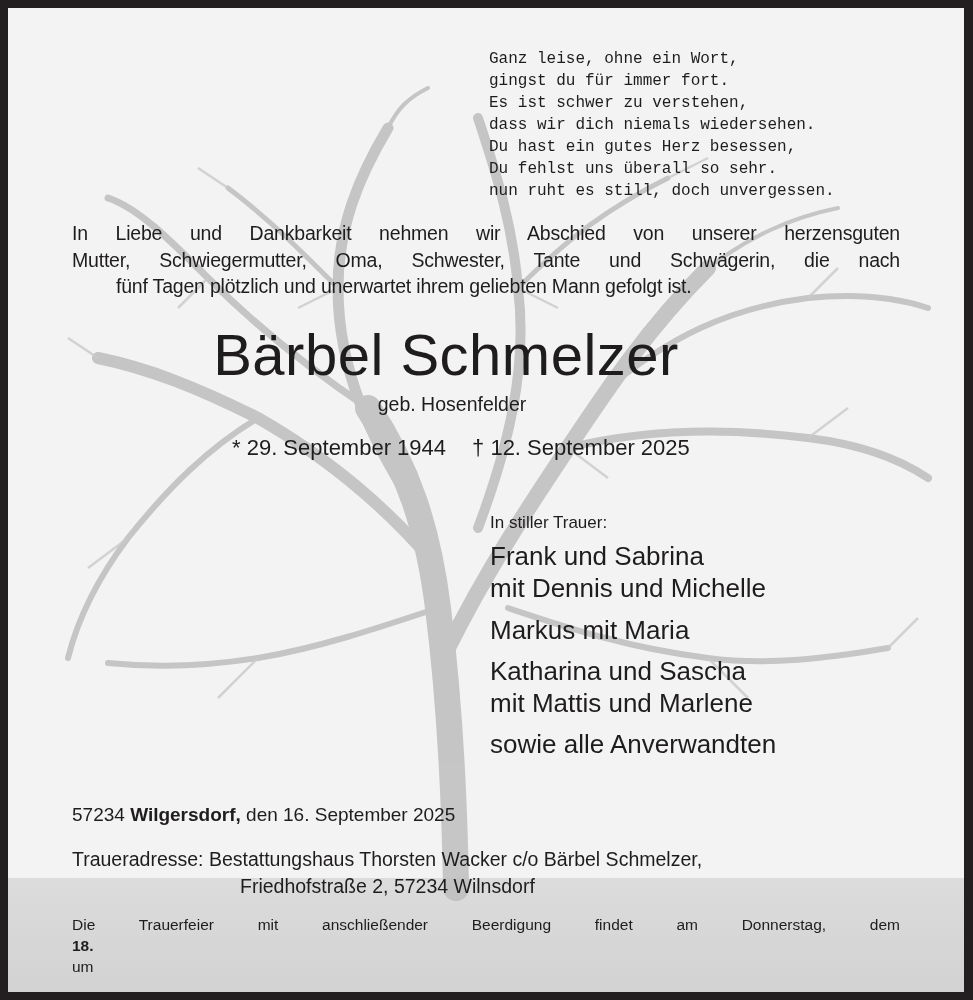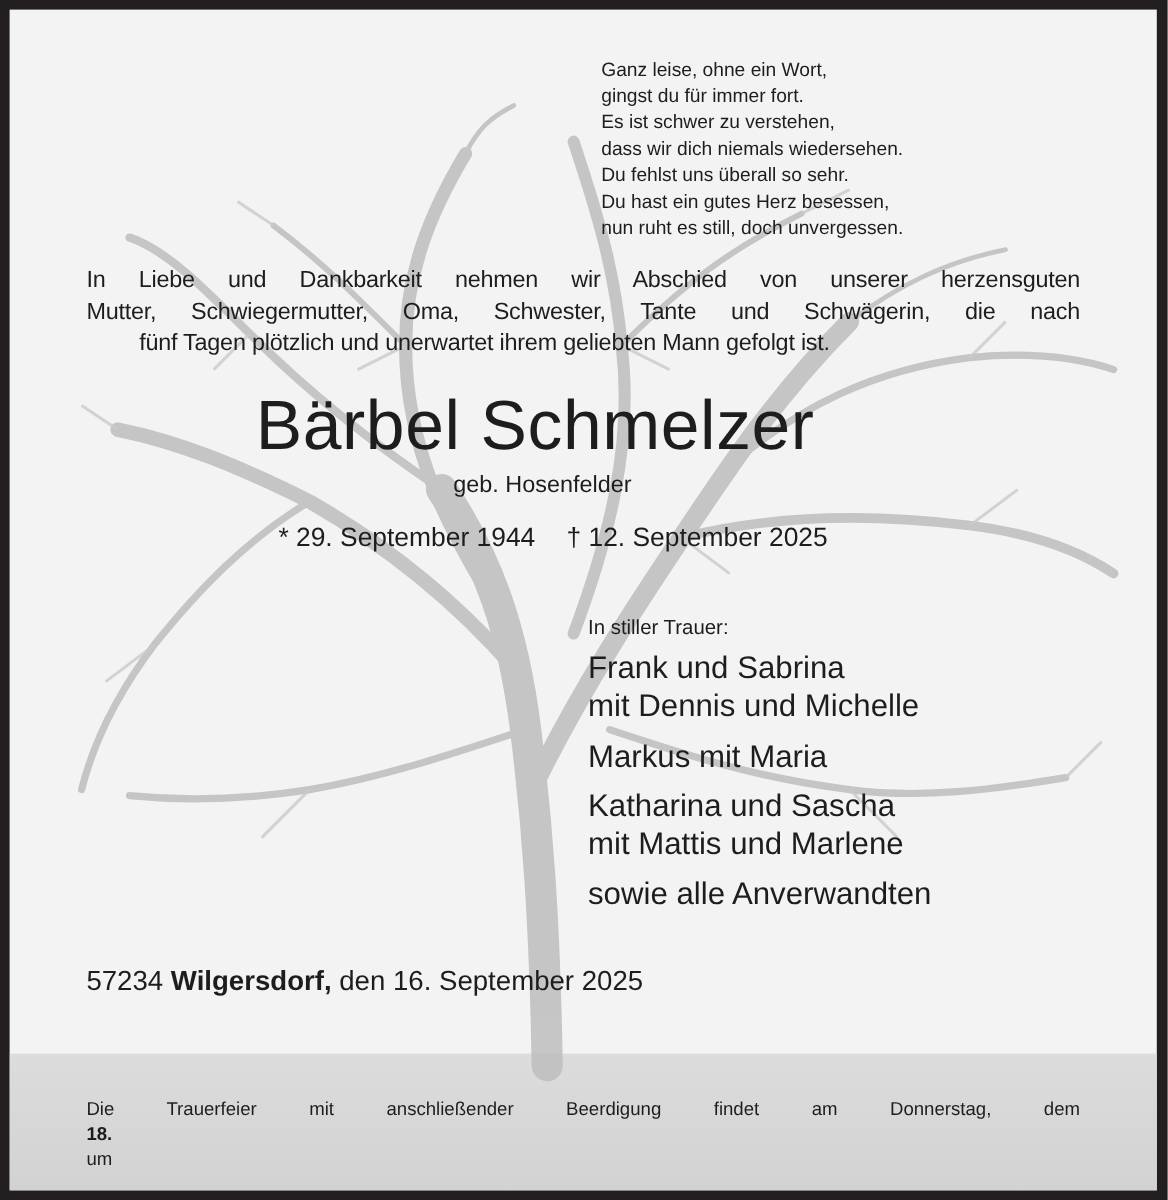--- a/index.html
+++ b/index.html
@@ -1,31 +1,31 @@
 <!DOCTYPE html>
 <html><head>
 <meta charset="utf-8">
 <style>
   html, body { margin: 0; padding: 0; }
   body { width: 973px; height: 1000px; background: #231f20; overflow: hidden; font-family: "Liberation Sans", "DejaVu Sans", sans-serif; color: #1f1c1d; }
   .frame { position: absolute; left: 8px; top: 8px; width: 956px; height: 984px; background: #f3f3f3; overflow: hidden; }
   .bg { position: absolute; inset: 0; }
   .ground { position: absolute; left: 0; right: 0; top: 870px; bottom: 0; background: linear-gradient(#dcdcdc, #d2d2d2); }
   .text { position: absolute; white-space: nowrap; }
-  .poem { left: 493px; top: 40px; font-size: 16px; line-height: 22px; }
+  .poem { left: 481px; top: 40px; font-size: 16px; line-height: 22px; font-family: Liberation Mono, monospace; }
   .intro { left: 64px; top: 212px; width: 828px; font-size: 19.5px; line-height: 26.5px; text-align: justify; white-space: normal; font-family: "Liberation Sans Narrow", "Liberation Sans", sans-serif; letter-spacing: -0.2px; }
   .intro span { display: block; text-align-last: justify; }
   .intro span.last { text-align-last: left; margin-left: 44px; }
   .name { left: 0; width: 876px; top: 312px; text-align: center; font-size: 58px; line-height: 70px; letter-spacing: 0.5px; }
   .maiden { left: 0; width: 888px; top: 385px; text-align: center; font-size: 19.5px; }
   .dates { left: 224px; top: 427px; font-size: 22px; }
   .dates .death { margin-left: 26px; }
   .mourn-label { left: 482px; top: 505px; font-size: 17px; }
   .mourner { position: absolute; left: 482px; font-size: 26px; line-height: 32px; white-space: nowrap; }
-  .place { left: 64px; top: 796px; font-size: 23px; }
+  .place { left: 64px; top: 796px; font-size: 19px; }
   .place b { font-weight: bold; }
   .addr { left: 64px; top: 838px; font-size: 19.5px; line-height: 27px; }
   .addr .l2 { padding-left: 168px; }
   .service { left: 64px; top: 906px; width: 828px; font-size: 15.5px; line-height: 21px; white-space: normal; }
   .service span { display: block; text-align: justify; text-align-last: justify; }
 </style>
 </head>
 <body>
 
 <div class="frame">
@@ -53,22 +53,22 @@
         <path d="M120 530 L80 560 M200 270 L170 300 M250 650 L210 690 M700 650 L740 690 M800 430 L840 400 M800 290 L830 260 M560 440 L600 470 M330 280 L290 300 M510 280 L550 300 M90 350 L60 330 M880 640 L910 610 M220 180 L190 160 M660 170 L700 150"></path>
       </g>
     </svg>
   </div>
 
   <div class="text poem">
     <div>Ganz leise, ohne ein Wort,</div>
     <div>gingst du für immer fort.</div>
     <div>Es ist schwer zu verstehen,</div>
     <div>dass wir dich niemals wiedersehen.</div>
+    <div>Du hast ein gutes Herz besessen,</div>
     <div>Du fehlst uns überall so sehr.</div>
-    <div>Du hast ein gutes Herz besessen,</div>
     <div>nun ruht es still, doch unvergessen.</div>
   </div>
 
   <div class="text intro">
     <span>In Liebe und Dankbarkeit nehmen wir Abschied von unserer herzensguten</span>
     <span>Mutter, Schwiegermutter, Oma, Schwester, Tante und Schwägerin, die nach</span>
     <span class="last">fünf Tagen plötzlich und unerwartet ihrem geliebten Mann gefolgt ist.</span>
   </div>
 
   <div class="text name">Bärbel Schmelzer</div>
@@ -84,20 +84,24 @@
   <div class="mourner" style="top:647px">Katharina und Sascha</div>
   <div class="mourner" style="top:679px">mit Mattis und Marlene</div>
   <div class="mourner" style="top:720px">sowie alle Anverwandten</div>
 
   <div class="text place">
     <span>57234</span>
     <b>Wilgersdorf,</b>
     <span>den 16. September 2025</span>
   </div>
 
+  <div class="text addr">
+    <div>Traueradresse: Bestattungshaus Thorsten Wacker c/o Bärbel Schmelzer,</div>
+    <div class="l2">Friedhofstraße 2, 57234 Wilnsdorf</div>
+  </div>
 
   <div class="text service">
     <span><span>Die Trauerfeier mit anschließender Beerdigung findet am Donnerstag, dem </span><b>18.</b></span>
     <span>
         <span>um </span>
       </span>
   </div>
 </div>
 
 </body></html>

